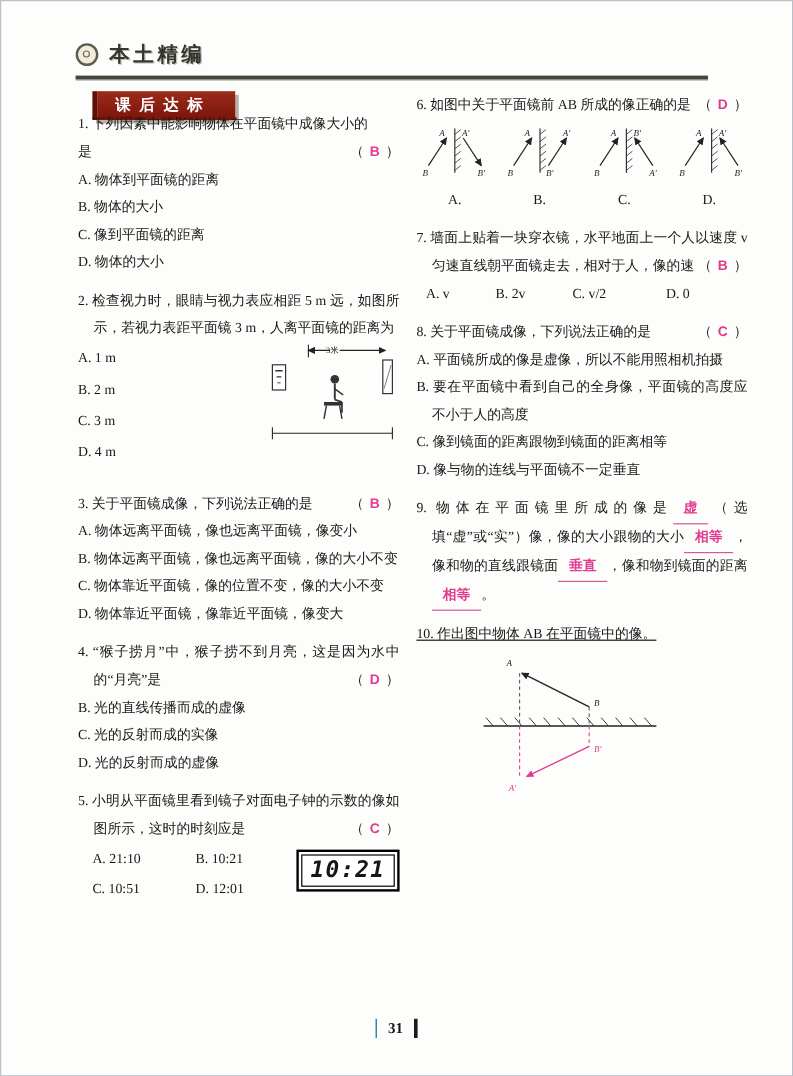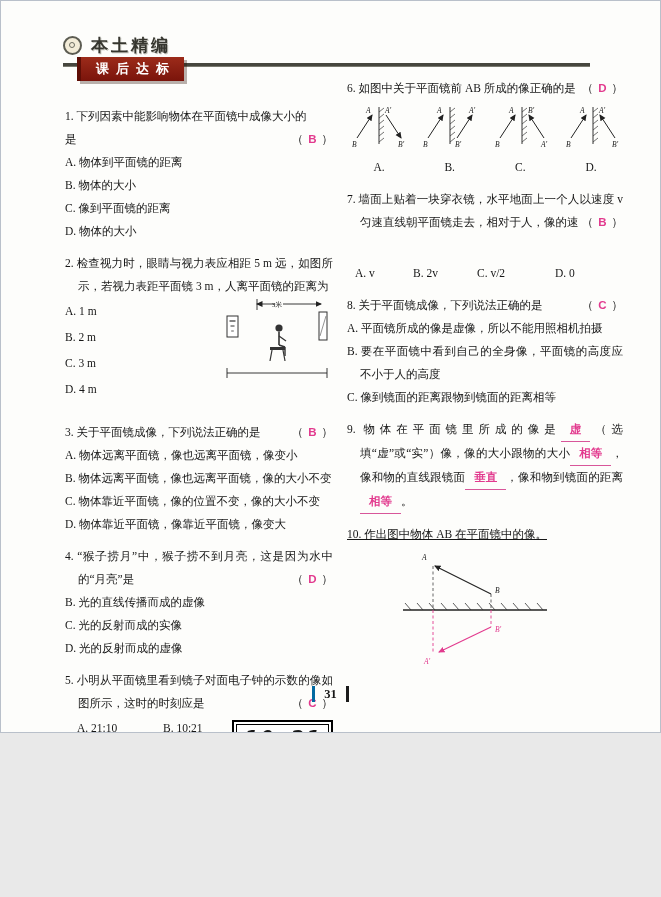--- a/index.html
+++ b/index.html
@@ -1,40 +1,40 @@
 <!DOCTYPE html>
 <html><head>
 <meta charset="utf-8">
 <style>
   * { box-sizing: border-box; }
   html,body { margin:0; padding:0; background:#e9e9e9; }
-  .page { position:relative; width:661px; height:733px; background:#fdfdfb;
+  .page { position:relative; width:661px; height:897px; background:#fdfdfb;
           border:1px solid #b9c0ca; font-family:"Liberation Serif","DejaVu Serif",serif;
           color:#161616; overflow:hidden; }
 
   
   .header { position:absolute; left:62px; top:33px; display:flex; align-items:center; gap:9px; }
   .logo { width:19px; height:19px; border:2px solid #5c5c52; border-radius:50%;
           background:#f3ecd8; position:relative; display:inline-block; }
   .logo i { position:absolute; left:4px; top:4px; width:6px; height:6px;
             border:1.5px solid #6e6e62; border-radius:50%; display:block; }
   .brand { font-size:17px; font-weight:bold; color:#36362f; letter-spacing:3px;
            text-shadow:1px 1px 0 #c2c2ba; }
   .header-rule { position:absolute; left:62px; top:62px; width:527px; height:3px;
                  border-top:3px solid #46463e; border-bottom:1px solid #79796e; }
 
   
-  .banner { position:absolute; left:76px; top:56px; background:linear-gradient(180deg,#9c2b1a,#7a140b);
+  .banner { position:absolute; left:76px; top:75px; background:linear-gradient(180deg,#9c2b1a,#7a140b);
             color:#fff; font-family:"Liberation Sans","DejaVu Sans",sans-serif; font-weight:bold;
-            font-size:13px; letter-spacing:7px; padding:3px 8px 3px 15px;
+            font-size:13px; letter-spacing:7px; padding:3px 20px 3px 15px;
             box-shadow:3px 3px 0 rgba(50,20,10,.33); border-left:4px solid #5e0e06; }
 
   
   .col { position:absolute; font-size:11.5px; line-height:2.0; text-align:justify; }
-  .col-left  { left:64px;  top:104px; width:268px; }
+  .col-left  { left:64px;  top:92px; width:268px; }
   .col-right { left:346px; top:76px;  width:276px; }
   .q { margin-bottom:9px; position:relative; }
   .stem { position:relative; margin:0; padding-left:13px; text-indent:-13px; }
   .stem.two-digit { padding-left:19px; text-indent:-19px;text-decoration:underline; }
   .stem-cont { position:relative; margin:0; }
   .ans-bracket { position:absolute; right:0; bottom:0; text-indent:0;
                  background:#fdfdfb; padding-left:3px; white-space:nowrap; }
   .ans-letter { color:#e23a8e; font-weight:bold; padding:0 5px;
                 font-family:"Liberation Sans","DejaVu Sans",sans-serif; }
   .opt { padding-left:13px; text-indent:-13px; }
@@ -43,47 +43,47 @@
   .q2-body { position:relative; min-height:112px; margin-top:2px; }
   .q2-opts .opt { margin-bottom:3px; }
   .fig-q2 { position:absolute; right:0; top:-6px; }
 
   
   .q5-body { position:relative; min-height:52px; margin-top:2px; }
   .q5-opts { display:grid; grid-template-columns:86px 100px; row-gap:2px; margin-left:12px; }
   .clock { position:absolute; right:0; top:3px; border:2px solid #000; padding:2px; background:#fff; }
   .clock-inner { border:1.5px solid #000; padding:1px 7px;
                  font-family:"DejaVu Sans Mono","Liberation Mono",monospace;
-                 font-weight:bold; font-style:italic; font-size:24px; line-height:1.2;
+                 font-weight:bold; font-style:italic; font-size:19px; line-height:1.2;
                  letter-spacing:1px; }
 
   
   .q6-figrow { display:flex; justify-content:space-between; margin:4px 0 0 2px; }
   .q6-labels { display:flex; justify-content:space-between; margin:0 2px; }
   .q6-labels span { width:60px; text-align:center; }
 
   
-  .q7-opts { display:grid; grid-template-columns:58px 64px 78px auto; margin-left:8px;margin-top:28px; }
+  .q7-opts { display:grid; grid-template-columns:58px 64px 78px auto; margin-left:8px; }
 
   
   .fill { margin:0; padding-left:13px; text-indent:-13px; }
   .blank { color:#e23a8e; font-weight:bold; font-family:"Liberation Sans","DejaVu Sans",sans-serif;
            border-bottom:1.3px solid #d8569a; padding:0 9px; text-indent:0; display:inline-block; }
 
   
   .fig-q10 { display:block; margin:2px 0 0 42px; }
 
   
   .svglbl { font-family:"Liberation Serif",serif; font-style:italic; font-size:7.5px; fill:#222; }
   .svglbl-pink { fill:#e23a8e; }
   .svgdim { font-family:"Liberation Serif",serif; font-size:7px; fill:#222; font-style:normal; }
 
   
   .footer { position:absolute; left:0; right:0; bottom:30px; text-align:center; }
-  .pagenum { font-weight:bold; font-size:12.5px; border-left:3px solid #0369a1;
+  .pagenum { font-weight:bold; font-size:12.5px; border-left:1px solid #0369a1;
              border-right:3px solid #1c1c1c; padding:1px 9px;text-align:center; }
 </style>
 </head>
 <body>
 
 <div class="page">
 
   <svg width="0" height="0" style="position:absolute">
     <defs>
       <marker id="mb" markerWidth="8" markerHeight="8" refX="5.5" refY="3" orient="auto" markerUnits="userSpaceOnUse">
@@ -286,20 +286,21 @@
       </div>
     </div>
 
     <div class="q">
       <p class="stem"><span>8. 关于平面镜成像，下列说法正确的是</span>
         <span class="ans-bracket"><span>（</span><span class="ans-letter">C</span><span>）</span></span>
       </p>
       <div class="opt">A. 平面镜所成的像是虚像，所以不能用照相机拍摄</div>
       <div class="opt">B. 要在平面镜中看到自己的全身像，平面镜的高度应不小于人的高度</div>
       <div class="opt">C. 像到镜面的距离跟物到镜面的距离相等</div>
+      <div class="opt">D. 像与物的连线与平面镜不一定垂直</div>
     </div>
 
     <div class="q">
       <p class="fill"><span>9. 物体在平面镜里所成的像是</span><span class="blank">虚</span><span>（选填“虚”或“实”）像，像的大小跟物的大小</span><span class="blank">相等</span><span>，像和物的直线跟镜面</span><span class="blank">垂直</span><span>，像和物到镜面的距离</span><span class="blank">相等</span><span>。</span></p>
     </div>
 
     <div class="q">
       <p class="stem two-digit">10. 作出图中物体 AB 在平面镜中的像。</p>
       <svg class="fig-q10" width="170" height="122" viewBox="0 0 170 122">
         <text class="svglbl" x="33" y="12">A</text>

